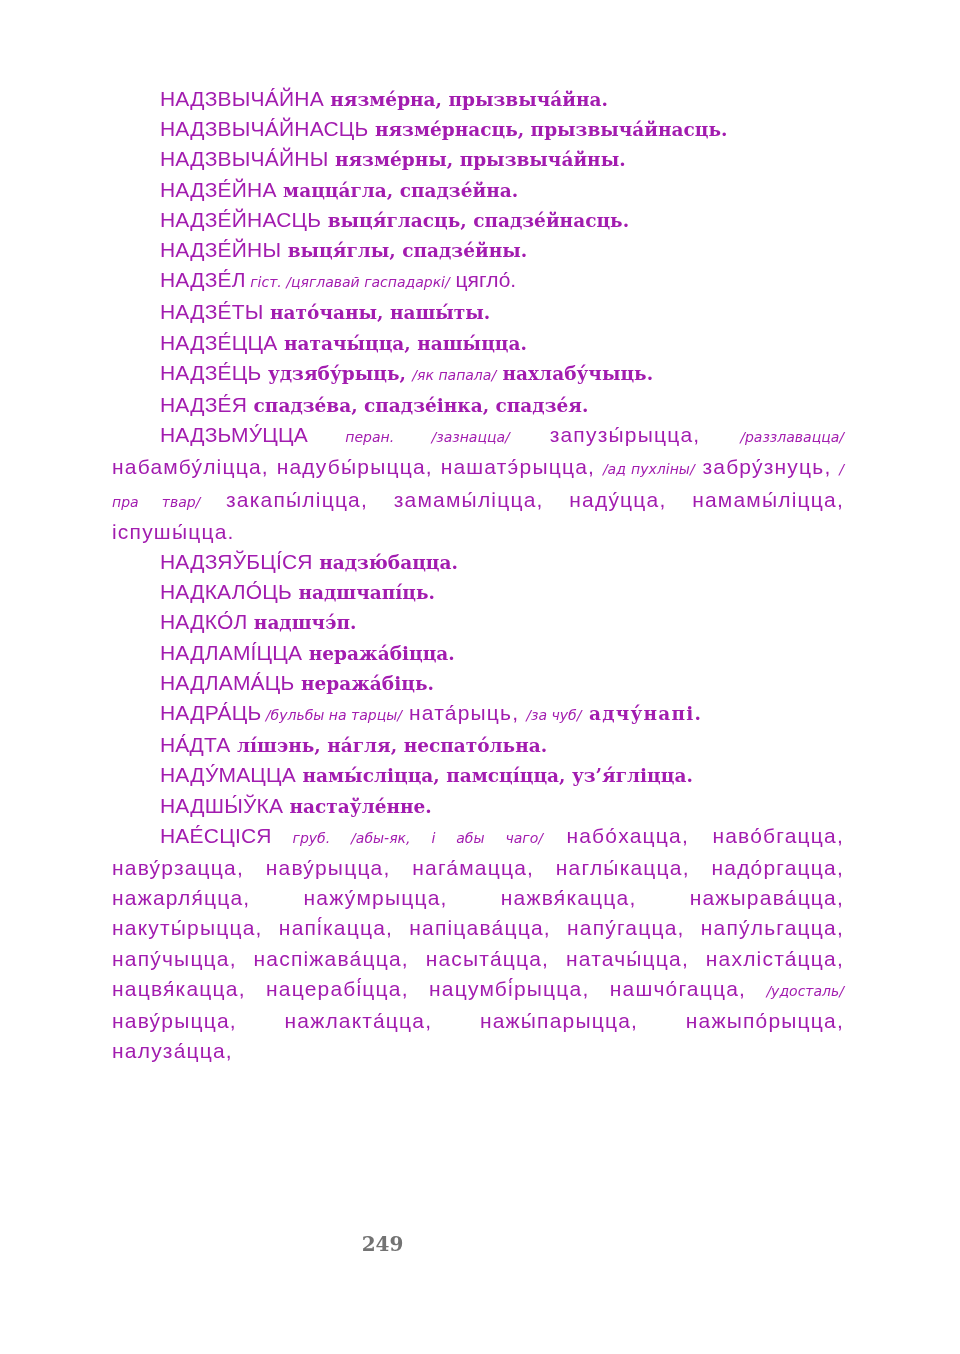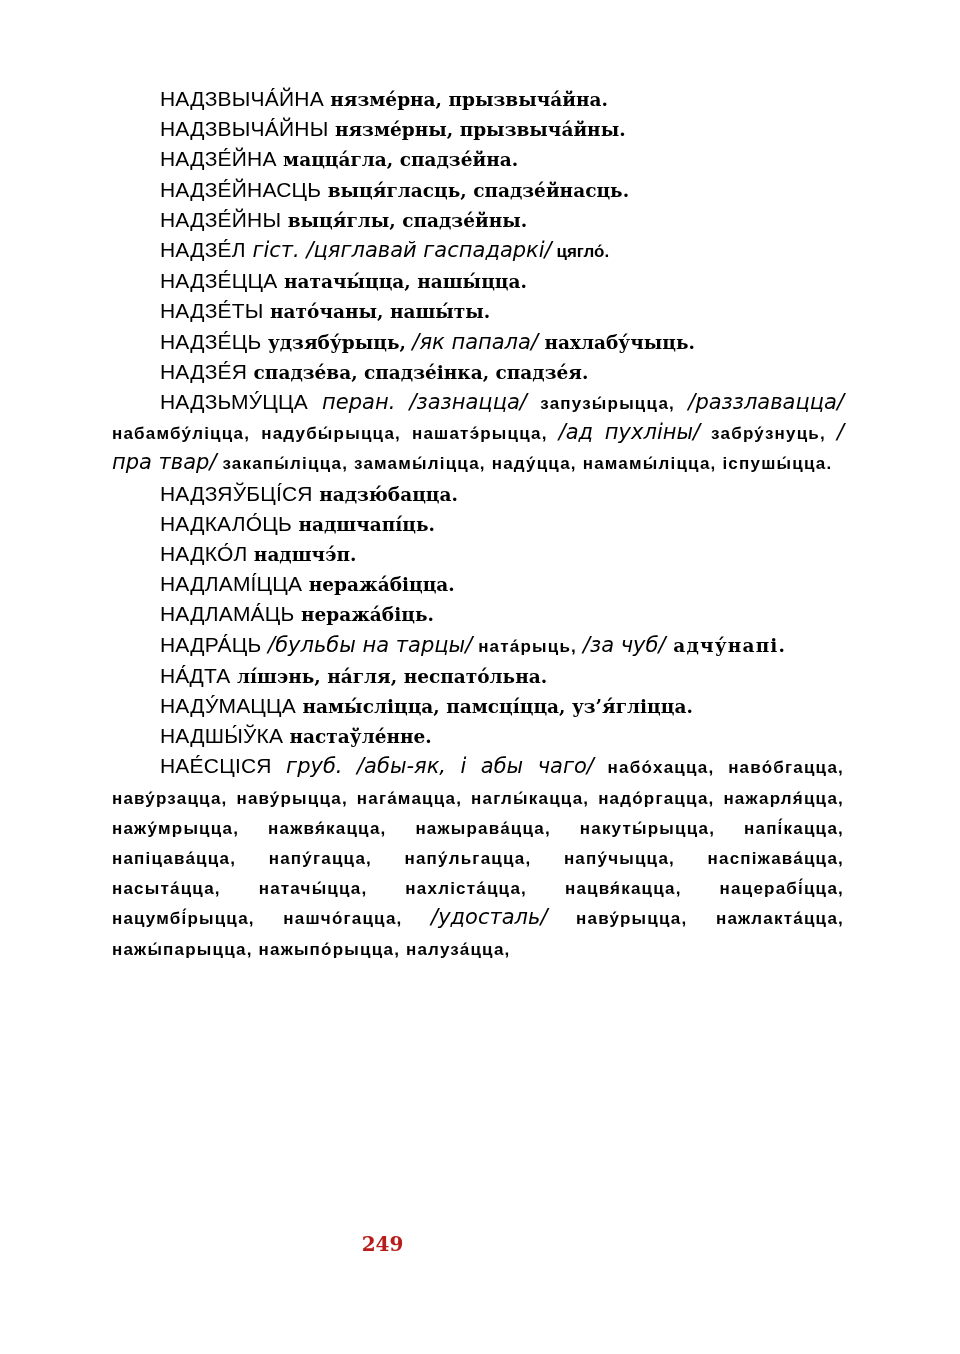--- a/index.html
+++ b/index.html
@@ -1,46 +1,47 @@
 <!DOCTYPE html>
 <html><head>
 <meta charset="utf-8">
 <style>
   html, body { margin: 0; padding: 0; background: #ffffff; }
   body { width: 960px; height: 1354px; position: relative; overflow: hidden; }
   .page {
     position: absolute; left: 112px; top: 84px; width: 732px;
     font-family: "DejaVu Serif", "Liberation Serif", serif;
-    color: #000000; font-size: 19.5px; line-height: 29.2px;
+    color: #a21caf; font-size: 19.5px; line-height: 29.2px;
     -webkit-font-smoothing: antialiased;
   }
   .entry { margin: 0; text-indent: 48px; text-align: justify; }
   .entry.short { text-align: left; }
   .hw { font-family: "Liberation Sans", "DejaVu Sans", sans-serif; font-size: 21px; letter-spacing: 0.2px; }
   .syn { font-weight: bold; font-size: 18.5px; }
-  .note { font-style: italic; font-family: "DejaVu Sans", sans-serif; font-size: 21px; font-weight: normal; }
-  .plain { font-family: "Liberation Sans", "DejaVu Sans", sans-serif; font-size: 17px; font-weight: bold; }
+  .note { font-style: italic; font-family: "DejaVu Sans", sans-serif; font-size: 14px; font-weight: normal; }
+  .plain { font-family: "Liberation Sans", "DejaVu Sans", sans-serif; font-size: 21px; }
   .wide .syn, .wide .plain { letter-spacing: 1.2px; }
   .page-number {
     position: absolute; left: 0; width: 765px; top: 1232px; text-align: center;
-    font-family: "DejaVu Serif", serif; font-weight: bold; font-size: 20px; color: #b91c1c;
+    font-family: "DejaVu Serif", serif; font-weight: bold; font-size: 20px; color: #737373;
   }
 </style>
 </head>
 <body>
 
 <div class="page">
   <p class="entry short"><span class="hw">НАДЗВЫЧА́ЙНА</span><span class="syn"> нязме́рна, прызвыча́йна.</span></p>
+  <p class="entry short"><span class="hw">НАДЗВЫЧА́ЙНАСЦЬ</span><span class="syn"> нязме́рнасць, прызвыча́йнасць.</span></p>
   <p class="entry short"><span class="hw">НАДЗВЫЧА́ЙНЫ</span><span class="syn"> нязме́рны, прызвыча́йны.</span></p>
   <p class="entry short"><span class="hw">НАДЗЕ́ЙНА</span><span class="syn"> мацца́гла, спадзе́йна.</span></p>
   <p class="entry short"><span class="hw">НАДЗЕ́ЙНАСЦЬ</span><span class="syn"> выця́гласць, спадзе́йнасць.</span></p>
   <p class="entry short"><span class="hw">НАДЗЕ́ЙНЫ</span><span class="syn"> выця́глы, спадзе́йны.</span></p>
   <p class="entry short"><span class="hw">НАДЗЕ́Л</span><span class="note"> гіст. /цяглавай гаспадаркі/</span><span class="plain">  цягло́.</span></p>
+  <p class="entry short"><span class="hw">НАДЗЕ́ТЫ</span><span class="syn"> нато́чаны, нашы́ты.</span></p>
   <p class="entry short"><span class="hw">НАДЗЕ́ЦЦА</span><span class="syn"> натачы́цца, нашы́цца.</span></p>
-  <p class="entry short"><span class="hw">НАДЗЕ́ТЫ</span><span class="syn"> нато́чаны, нашы́ты.</span></p>
   <p class="entry short"><span class="hw">НАДЗЕ́ЦЬ</span><span class="syn"> удзябу́рыць, </span><span class="note">/як папала/</span><span class="syn"> нахлабу́чыць.</span></p>
   <p class="entry short"><span class="hw">НАДЗЕ́Я</span><span class="syn"> спадзе́ва, спадзе́інка, спадзе́я.</span></p>
   <p class="entry wide"><span class="hw">НАДЗЬМУ́ЦЦА</span><span class="note"> перан. /зазнацца/</span><span class="plain"> запузы́рыцца, </span><span class="note">/раззлавацца/</span><span class="plain"> набамбу́ліцца, надубы́рыцца, нашатэ́рыцца, </span><span class="note">/ад пухліны/</span><span class="plain"> забру́знуць, </span><span class="note">/пра твар/</span><span class="plain"> закапы́ліцца, замамы́ліцца, наду́цца, намамы́ліцца, іспушы́цца.</span></p>
   <p class="entry short"><span class="hw">НАДЗЯЎБЦІ́СЯ</span><span class="syn"> надзю́бацца.</span></p>
   <p class="entry short"><span class="hw">НАДКАЛО́ЦЬ</span><span class="syn"> надшчапі́ць.</span></p>
   <p class="entry short"><span class="hw">НАДКО́Л</span><span class="syn"> надшчэ́п.</span></p>
   <p class="entry short"><span class="hw">НАДЛАМІ́ЦЦА</span><span class="syn"> неража́біцца.</span></p>
   <p class="entry short"><span class="hw">НАДЛАМА́ЦЬ</span><span class="syn"> неража́біць.</span></p>
   <p class="entry wide"><span class="hw">НАДРА́ЦЬ</span><span class="note"> /бульбы на тарцы/</span><span class="plain"> ната́рыць, </span><span class="note">/за чуб/</span><span class="syn"> адчу́напі.</span></p>
   <p class="entry short"><span class="hw">НА́ДТА</span><span class="syn"> лі́шэнь, на́гля, неспато́льна.</span></p>

